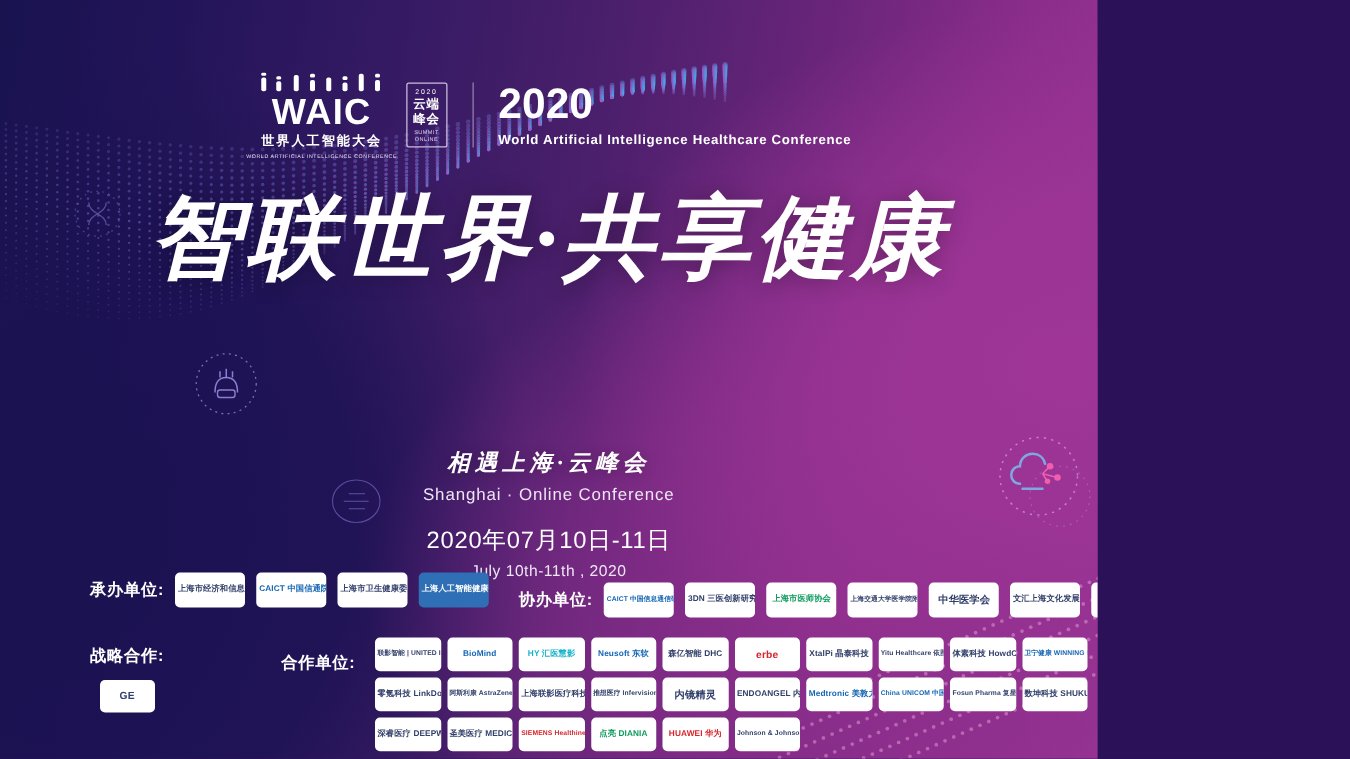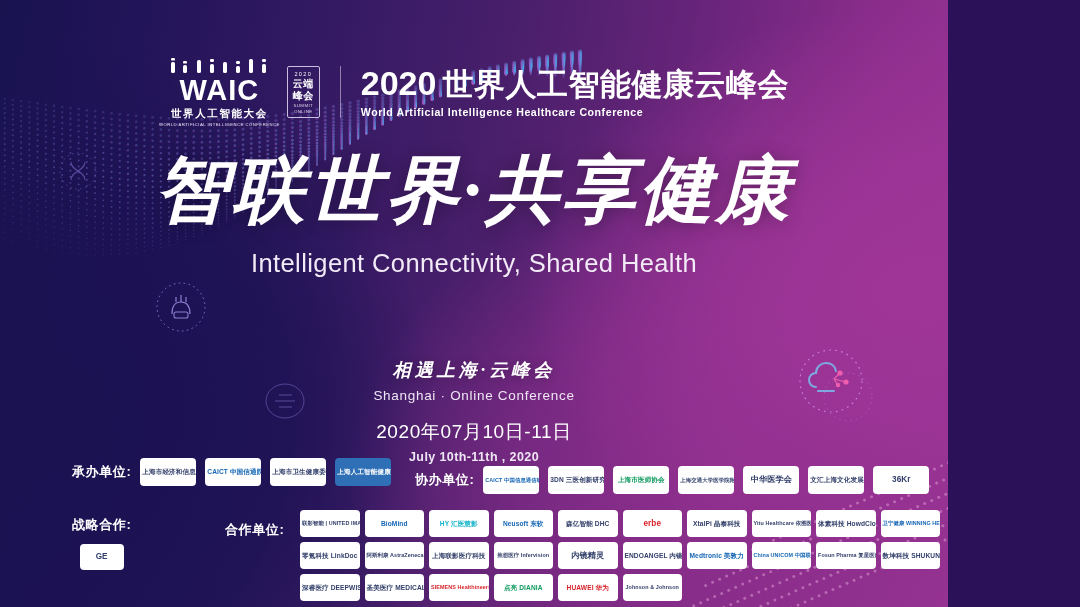--- a/index.html
+++ b/index.html
@@ -4,21 +4,21 @@
 <style>
   * { margin:0; padding:0; box-sizing:border-box; }
   html,body { width:1080px; height:607px; overflow:hidden; }
   body {
     font-family:"Liberation Sans","DejaVu Sans",sans-serif;
     background:#2b1158;
     position:relative;
   }
   .poster {
     position:absolute; inset:0;
-    width:948px; height:607px;
+    width:878px; height:607px;
     overflow:hidden;
     background:
       radial-gradient(ellipse 620px 460px at 96% 48%, #9e3597 0%, rgba(158,53,151,0.75) 28%, rgba(124,40,126,0.0) 62%),
       radial-gradient(ellipse 560px 420px at 78% 78%, #8e2f8d 0%, rgba(142,47,141,0.55) 40%, rgba(120,40,120,0) 70%),
       radial-gradient(ellipse 480px 520px at 8% 70%, #1b1252 0%, rgba(27,18,82,0.8) 45%, rgba(30,20,85,0) 75%),
       linear-gradient(100deg, #191350 0%, #221458 14%, #341a63 32%, #4a1f6b 50%, #6a257b 68%, #8b2d8b 84%, #9b3596 100%);
   }
 
   
   .wave { position:absolute; left:-30px; top:-10px; width:620px; height:330px; opacity:.95; }
@@ -94,21 +94,21 @@
 
   
   .meta { position:absolute; left:0; right:0; top:338px; text-align:center; }
   .meta-cn {
     font-family:Liberation Serif, serif;
     font-size:18px; font-weight:bold; color:#fff; letter-spacing:4px;
     font-style:italic; text-shadow:0 1px 10px rgba(0,0,0,.25);margin-top:20px;
   }
   .meta-en { font-size:13.5px; color:#efe6f5; letter-spacing:.7px; margin-top:6px; }
   .meta-date { font-size:19px; color:#fff; letter-spacing:.6px; margin-top:16px; }
-  .meta-date-en { font-size:12.5px; color:#efe6f5; letter-spacing:.4px; margin-top:5px;font-weight:bold; }
+  .meta-date-en { font-size:12.5px; color:#efe6f5; letter-spacing:.4px; margin-top:5px; }
 
   
   .sponsors { position:absolute; left:0; right:0; top:458px; bottom:0; }
   .slabel {
     color:#fff; font-size:13px; font-weight:bold; letter-spacing:.6px;
     white-space:nowrap;
   }
   .logo {
     background:#fff; border-radius:4px;
     display:flex; align-items:center; justify-content:center;
@@ -2383,29 +2383,27 @@
         <div class="badge-en">SUMMIT</div>
         <div class="badge-en">ONLINE</div>
       </div>
     </div>
 
     <div class="vdiv"></div>
 
     <div class="title-block">
       <div class="title-row">
         <span class="title-year">2020</span>
-        <span class="title-cn">世界人工智能健康云峰会</span>
       </div>
       <div class="title-en">World Artificial Intelligence Healthcare Conference</div>
     </div>
   </div>
 
   <div class="hero">
     <div class="hero-cn">智联世界·共享健康</div>
-    <div class="hero-en">Intelligent Connectivity, Shared Health</div>
   </div>
 
   <div class="meta">
     <div class="meta-cn">相遇上海·云峰会</div>
     <div class="meta-en">Shanghai · Online Conference</div>
     <div class="meta-date">2020年07月10日-11日</div>
     <div class="meta-date-en">July 10th-11th , 2020</div>
   </div>
 
   <div class="sponsors">

